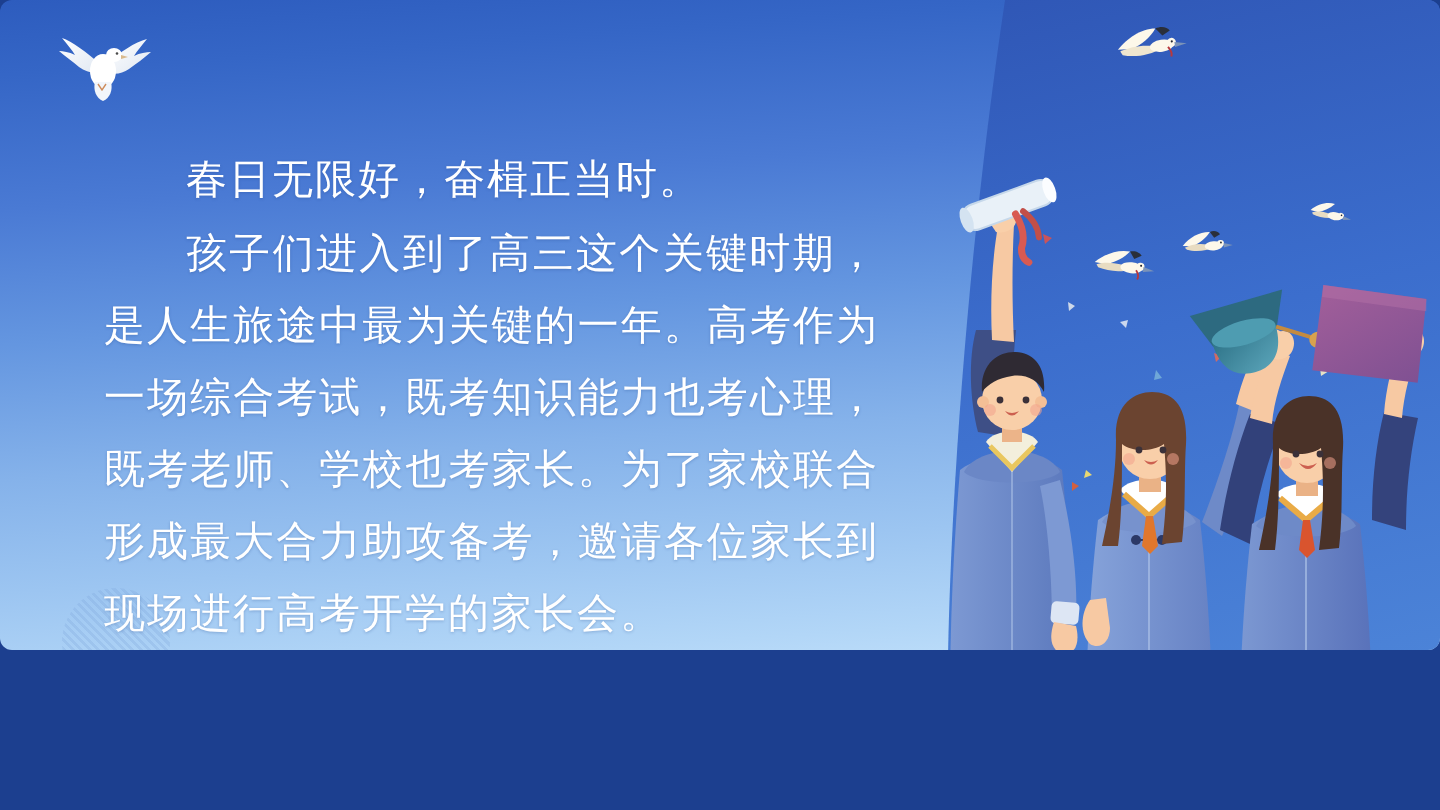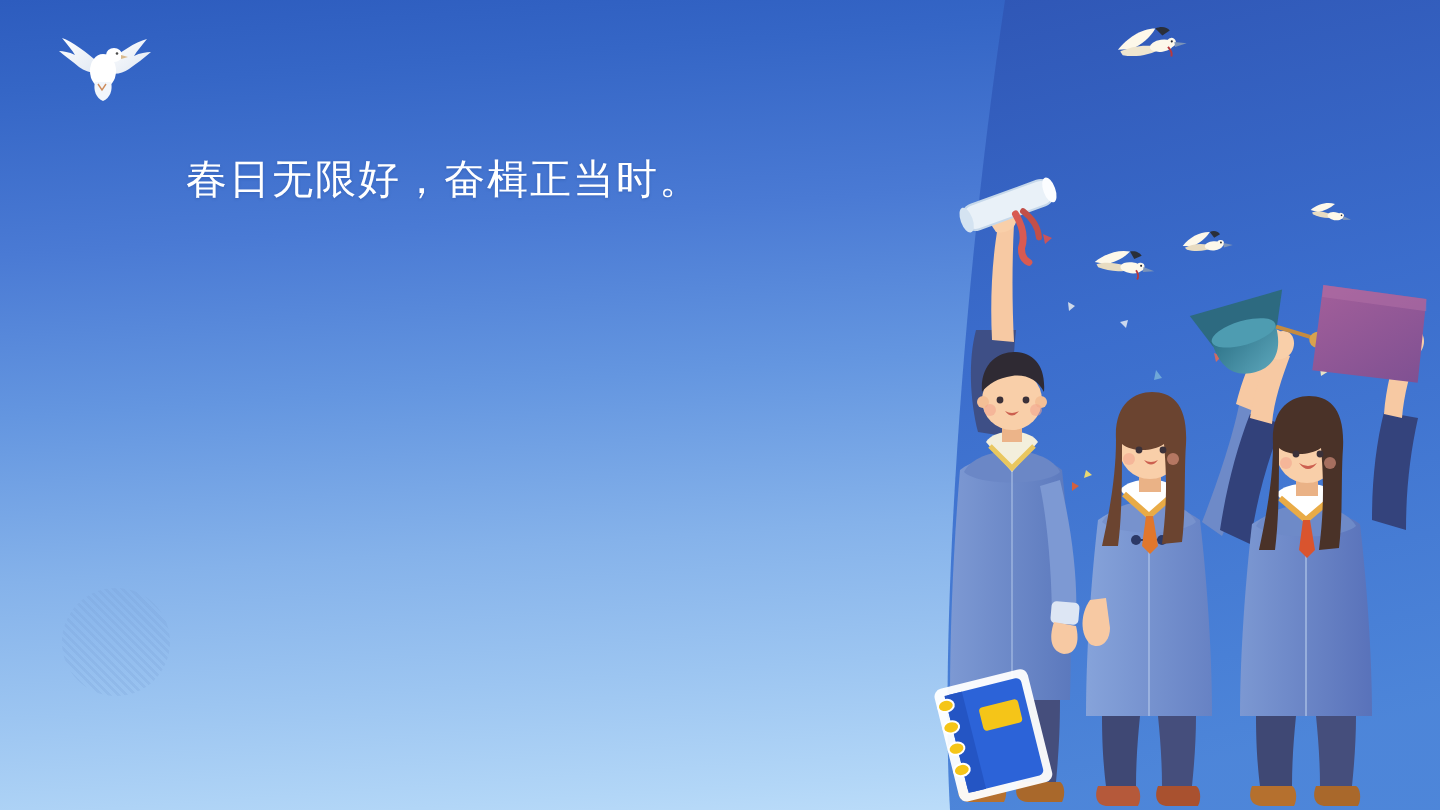--- a/index.html
+++ b/index.html
@@ -4,32 +4,33 @@
 <title>Parent Meeting Slide</title>
 <style>
   html, body {
     margin: 0;
     padding: 0;
     background: #1c3f8f;
   }
   #slide {
     position: relative;
     width: 1440px;
-    height: 810px;
+    height: 650px;
     overflow: hidden;
     font-family: "DejaVu Serif", serif;
     background: linear-gradient(176deg,
         #2d5cbe 0%,
         #3566c6 10%,
         #4a7ad4 28%,
         #6496e0 46%,
         #85b2ea 64%,
         #9cc5f1 79%,
         #b2d6f7 92%,
         #c2e1fb 100%);
+    border-radius: 12px;
   }
 
   
   .deco-circle {
     position: absolute;
     left: 62px;
     top: 588px;
     width: 108px;
     height: 108px;
     border-radius: 50%;
@@ -111,20 +112,21 @@
 
       <ellipse cx="62" cy="31" rx="8" ry="7" fill="#ffffff"></ellipse>
       <path d="M69 31 l7 2 l-7 2 z" fill="#d9b98c"></path>
       <circle cx="65" cy="29.5" r="1.3" fill="#4a4a4a"></circle>
       <path d="M46 60 l4 6 l4 -6" fill="none" stroke="#cf8d5c" stroke-width="1.4"></path>
     </svg>
   </div>
 
   <div class="text-block">
     <p class="lead">春日无限好，奋楫正当时。</p>
+    <p>孩子们进入到了高三这个关键时期，是人生旅途中最为关键的一年。高考作为一场综合考试，既考知识能力也考心理，既考老师、学校也考家长。为了家校联合形成最大合力助攻备考，邀请各位家长到现场进行高考开学的家长会。</p>
   </div>
 
   <div class="illustration">
     <svg viewBox="0 0 520 810" width="520" height="810" aria-hidden="true">
       <defs>
         <linearGradient id="skyg" x1="0" y1="0" x2="0.15" y2="1">
           <stop offset="0" stop-color="#2f56b5"></stop>
           <stop offset="0.45" stop-color="#3a6ccc"></stop>
           <stop offset="1" stop-color="#4a83d8"></stop>
         </linearGradient>

